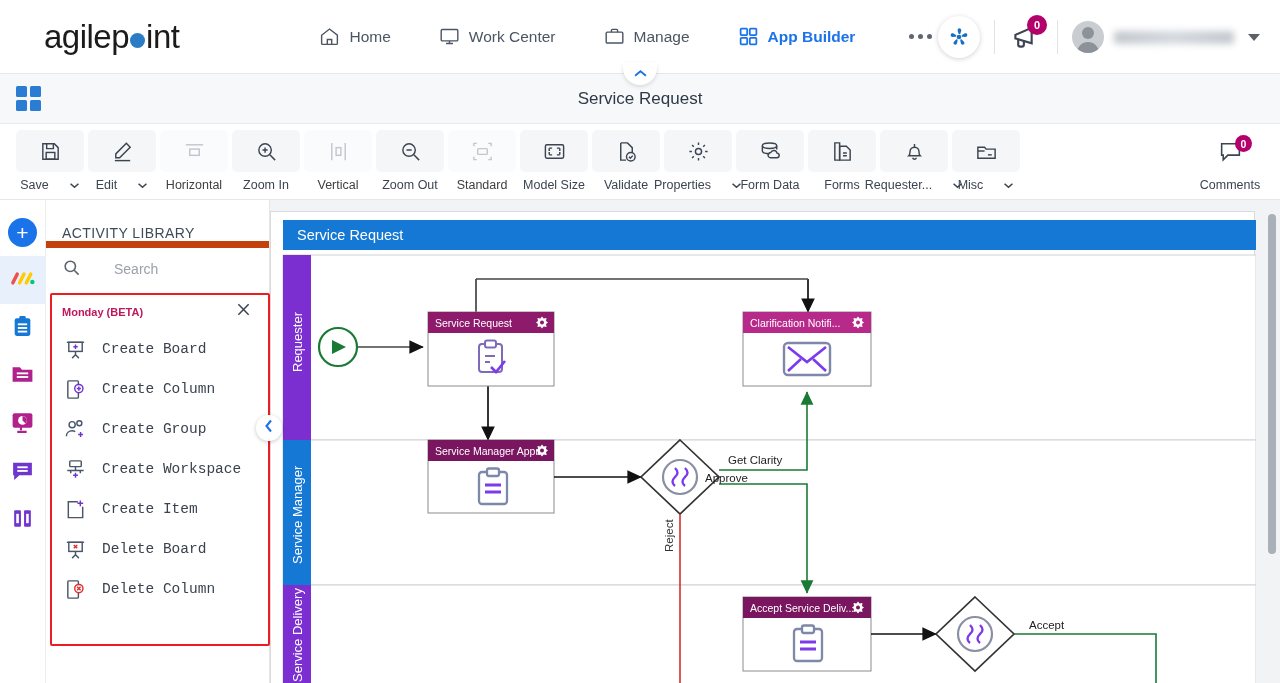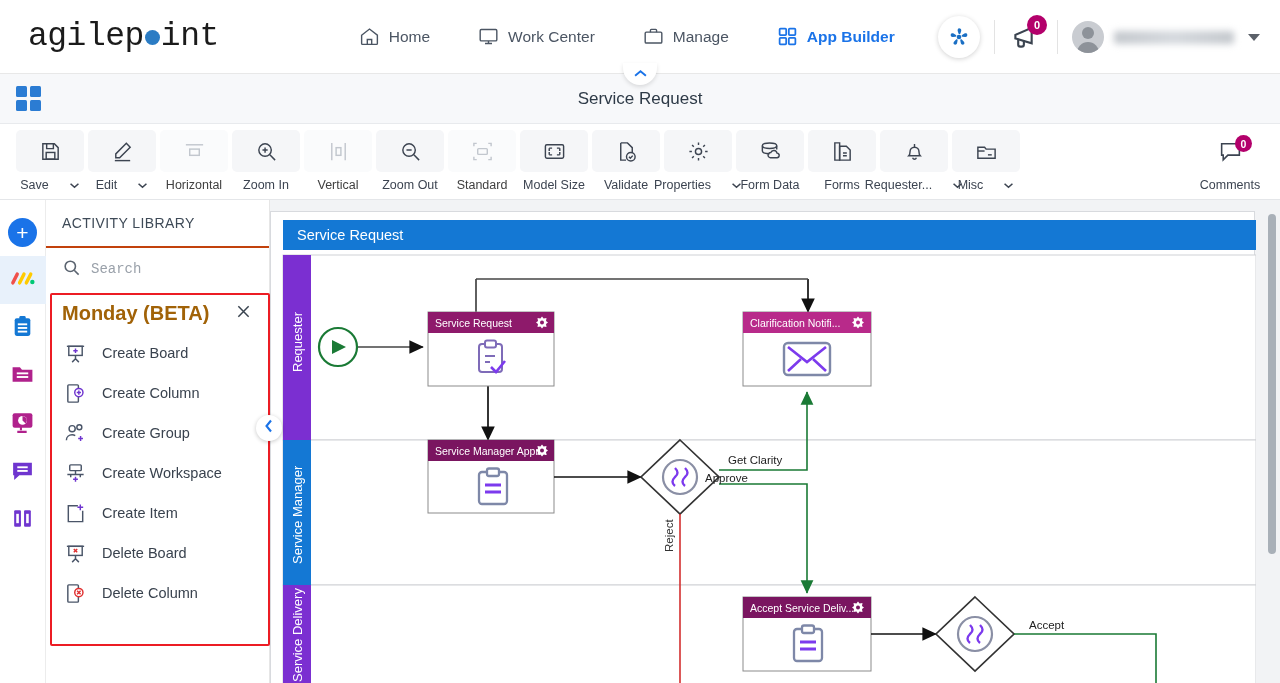--- a/index.html
+++ b/index.html
@@ -11,21 +11,21 @@
   }
 
   
   .header {
     height: 74px; width: 1280px;
     display: flex; align-items: center;
     background: #ffffff;
     border-bottom: 1px solid #e8e8e8;
     position: relative;
   }
-  .logo-wrap { margin-left: 28px; display: flex; align-items: baseline; font-family: Liberation Mono, monospace; }
+  .logo-wrap { margin-left: 44px; display: flex; align-items: baseline; }
   .logo-text {
     font-size: 33px; letter-spacing: -0.5px;
     color: #1b1b1b; font-weight: 400;
   }
   .logo-dot {
     display: inline-block; width: 15px; height: 15px;
     border-radius: 50%; background: #2b7cc4;
     margin: 0 1px;
   }
 
@@ -154,55 +154,56 @@
     display: flex; align-items: center; justify-content: center;
     line-height: 1; font-weight: 300;
   }
 
   
   .panel {
     width: 224px; background: #fff; flex: none;
     border-right: 1px solid #e6e6e6; position: relative;
   }
   .panel-head {
-    height: 48px; display: flex; align-items: center;
-    padding-left: 16px; border-bottom: 2px solid #c2410c;
+    height: 48px; display: flex; align-items: flex-end;
+    padding-left: 16px; border-bottom: 7px solid #c2410c;
   }
   .panel-title { font-size: 14px; color: #3e4a57; letter-spacing: .4px; }
   .search-row {
     height: 42px; display: flex; align-items: center;
     gap: 10px; padding-left: 16px;
   }
   .search-input {
     border: none; outline: none; font-size: 14px;
     color: #7f1d1d; background: transparent; width: 140px;
-    font-family: Liberation Mono, monospace;
+    font-family: Liberation Sans, sans-serif;
+    margin-left: 23px;
   }
   .search-input::placeholder { color: #9aa1aa; }
 
   .redbox {
     position: absolute; left: 4px; top: 93px;
     width: 220px; height: 353px;
     border: 2px solid #ec1c24; border-radius: 2px;
     pointer-events: none; z-index: 6;
   }
 
   .group-head {
     display: flex; align-items: center; justify-content: space-between;
     padding: 12px 18px 8px 16px;
   }
-  .group-name { font-size: 20px; color: #a16207; font-weight: 600; }
+  .group-name { font-size: 11px; color: #be185d; font-weight: 600; }
   .group-x { cursor: pointer; }
 
   .act-item {
     display: flex; align-items: center; gap: 14px;
     padding: 6px 16px; min-height: 40px; cursor: pointer;
   }
   .act-icon { width: 26px; height: 26px; flex: none; display: flex; align-items: center; justify-content: center; }
-  .act-label { font-size: 14.5px; color: #39424e; line-height: 1.15; }
+  .act-label { font-size: 14.5px; color: #39424e; line-height: 1.15; font-family: Liberation Mono, monospace; }
 
   .collapse-handle {
     position: absolute; right: -13px; top: 215px;
     width: 26px; height: 26px; border-radius: 50%;
     background: #fff; box-shadow: 0 1px 4px rgba(0,0,0,.22);
     display: flex; align-items: center; justify-content: center;
     cursor: pointer; z-index: 8;
   }
 
   

